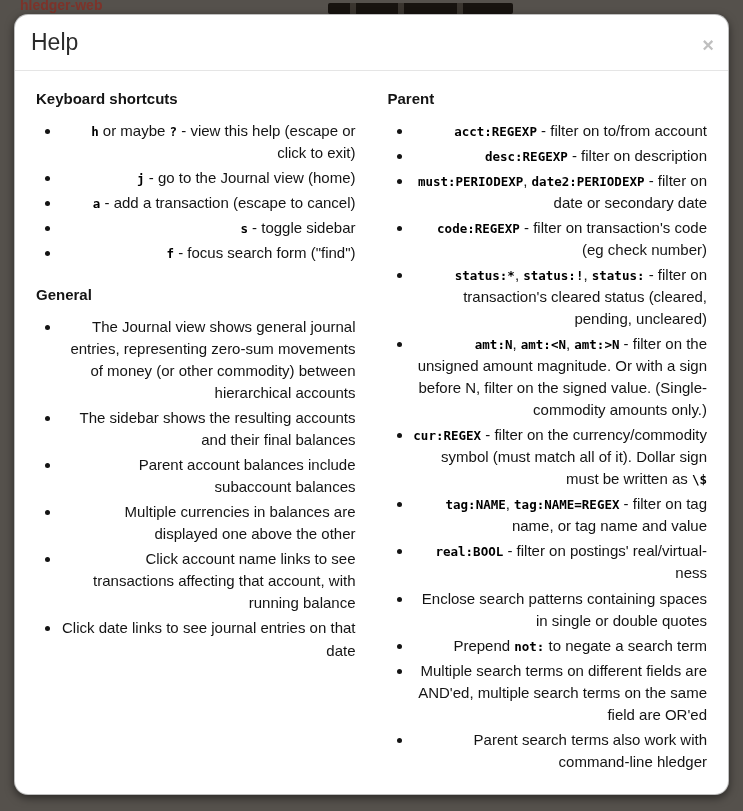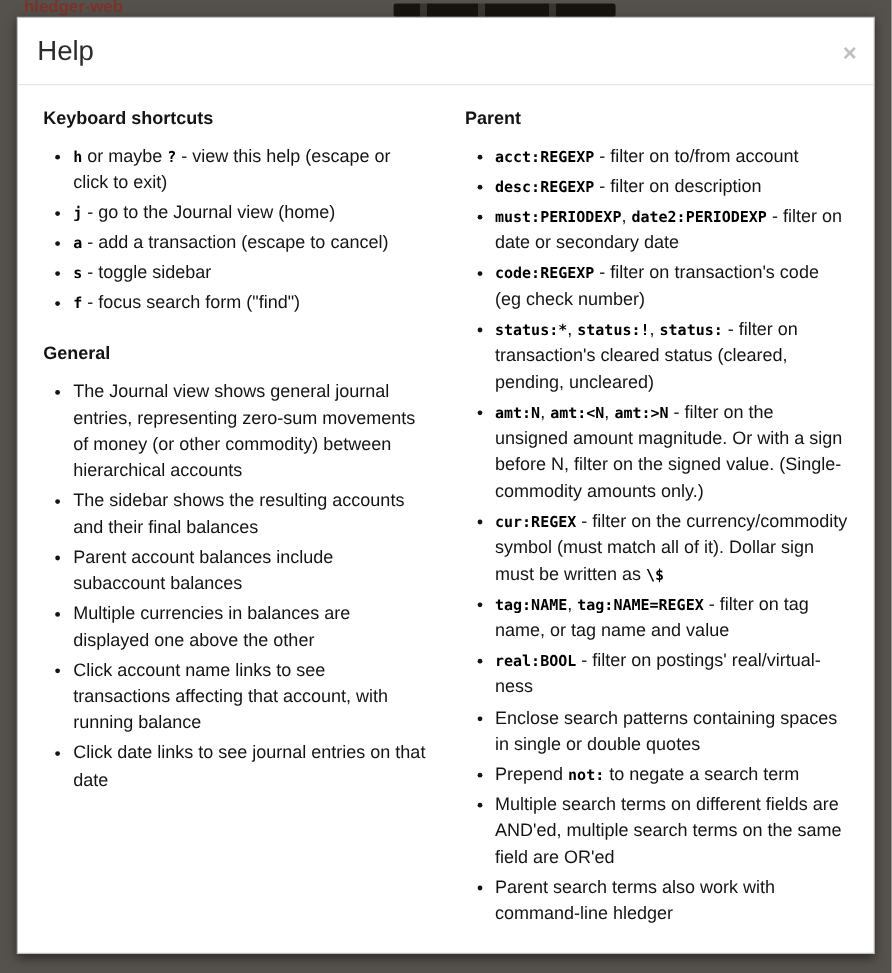--- a/index.html
+++ b/index.html
@@ -24,21 +24,21 @@
     position: absolute; left: 328px; top: 3px;
     width: 185px; height: 11px;
     background: linear-gradient(90deg,#17130f 0 12%, #3a352f 12% 15%, #17130f 15% 38%, #3a352f 38% 41%, #17130f 41% 70%, #3a352f 70% 73%, #17130f 73% 100%);
     border-radius: 2px;
   }
   .modal {
     position: absolute; left: 14px; top: 14px;
     width: 715px; height: 781px;
     background: #ffffff;
     border: 1px solid rgba(0,0,0,.25);
-    border-radius: 0;
+    border-radius: 14px;
     box-shadow: 0 3px 9px rgba(0,0,0,.5);
     overflow: hidden;
   }
   .modal-header {
     position: relative;
     padding: 14px 16px 13px 16px;
     border-bottom: 1px solid #e5e5e5;
   }
   .modal-title {
     margin: 0;
@@ -66,21 +66,21 @@
     margin: 0 0 13px 0;
   }
   ul.help-list {
     margin: 0 0 22px 0;
     padding-left: 25px;
     font-size: 15px;
     line-height: 1.47;
     color: #141414;
     list-style: disc;
   }
-  ul.help-list li { margin-bottom: 3px; }
+  ul.help-list li { margin-bottom: 3px; text-align: right; }
   code {
     font-family: "DejaVu Sans Mono", monospace;
     font-weight: bold;
     font-size: 12.5px;
     color: #000;
   }
 </style>
 </head>
 <body>
 

